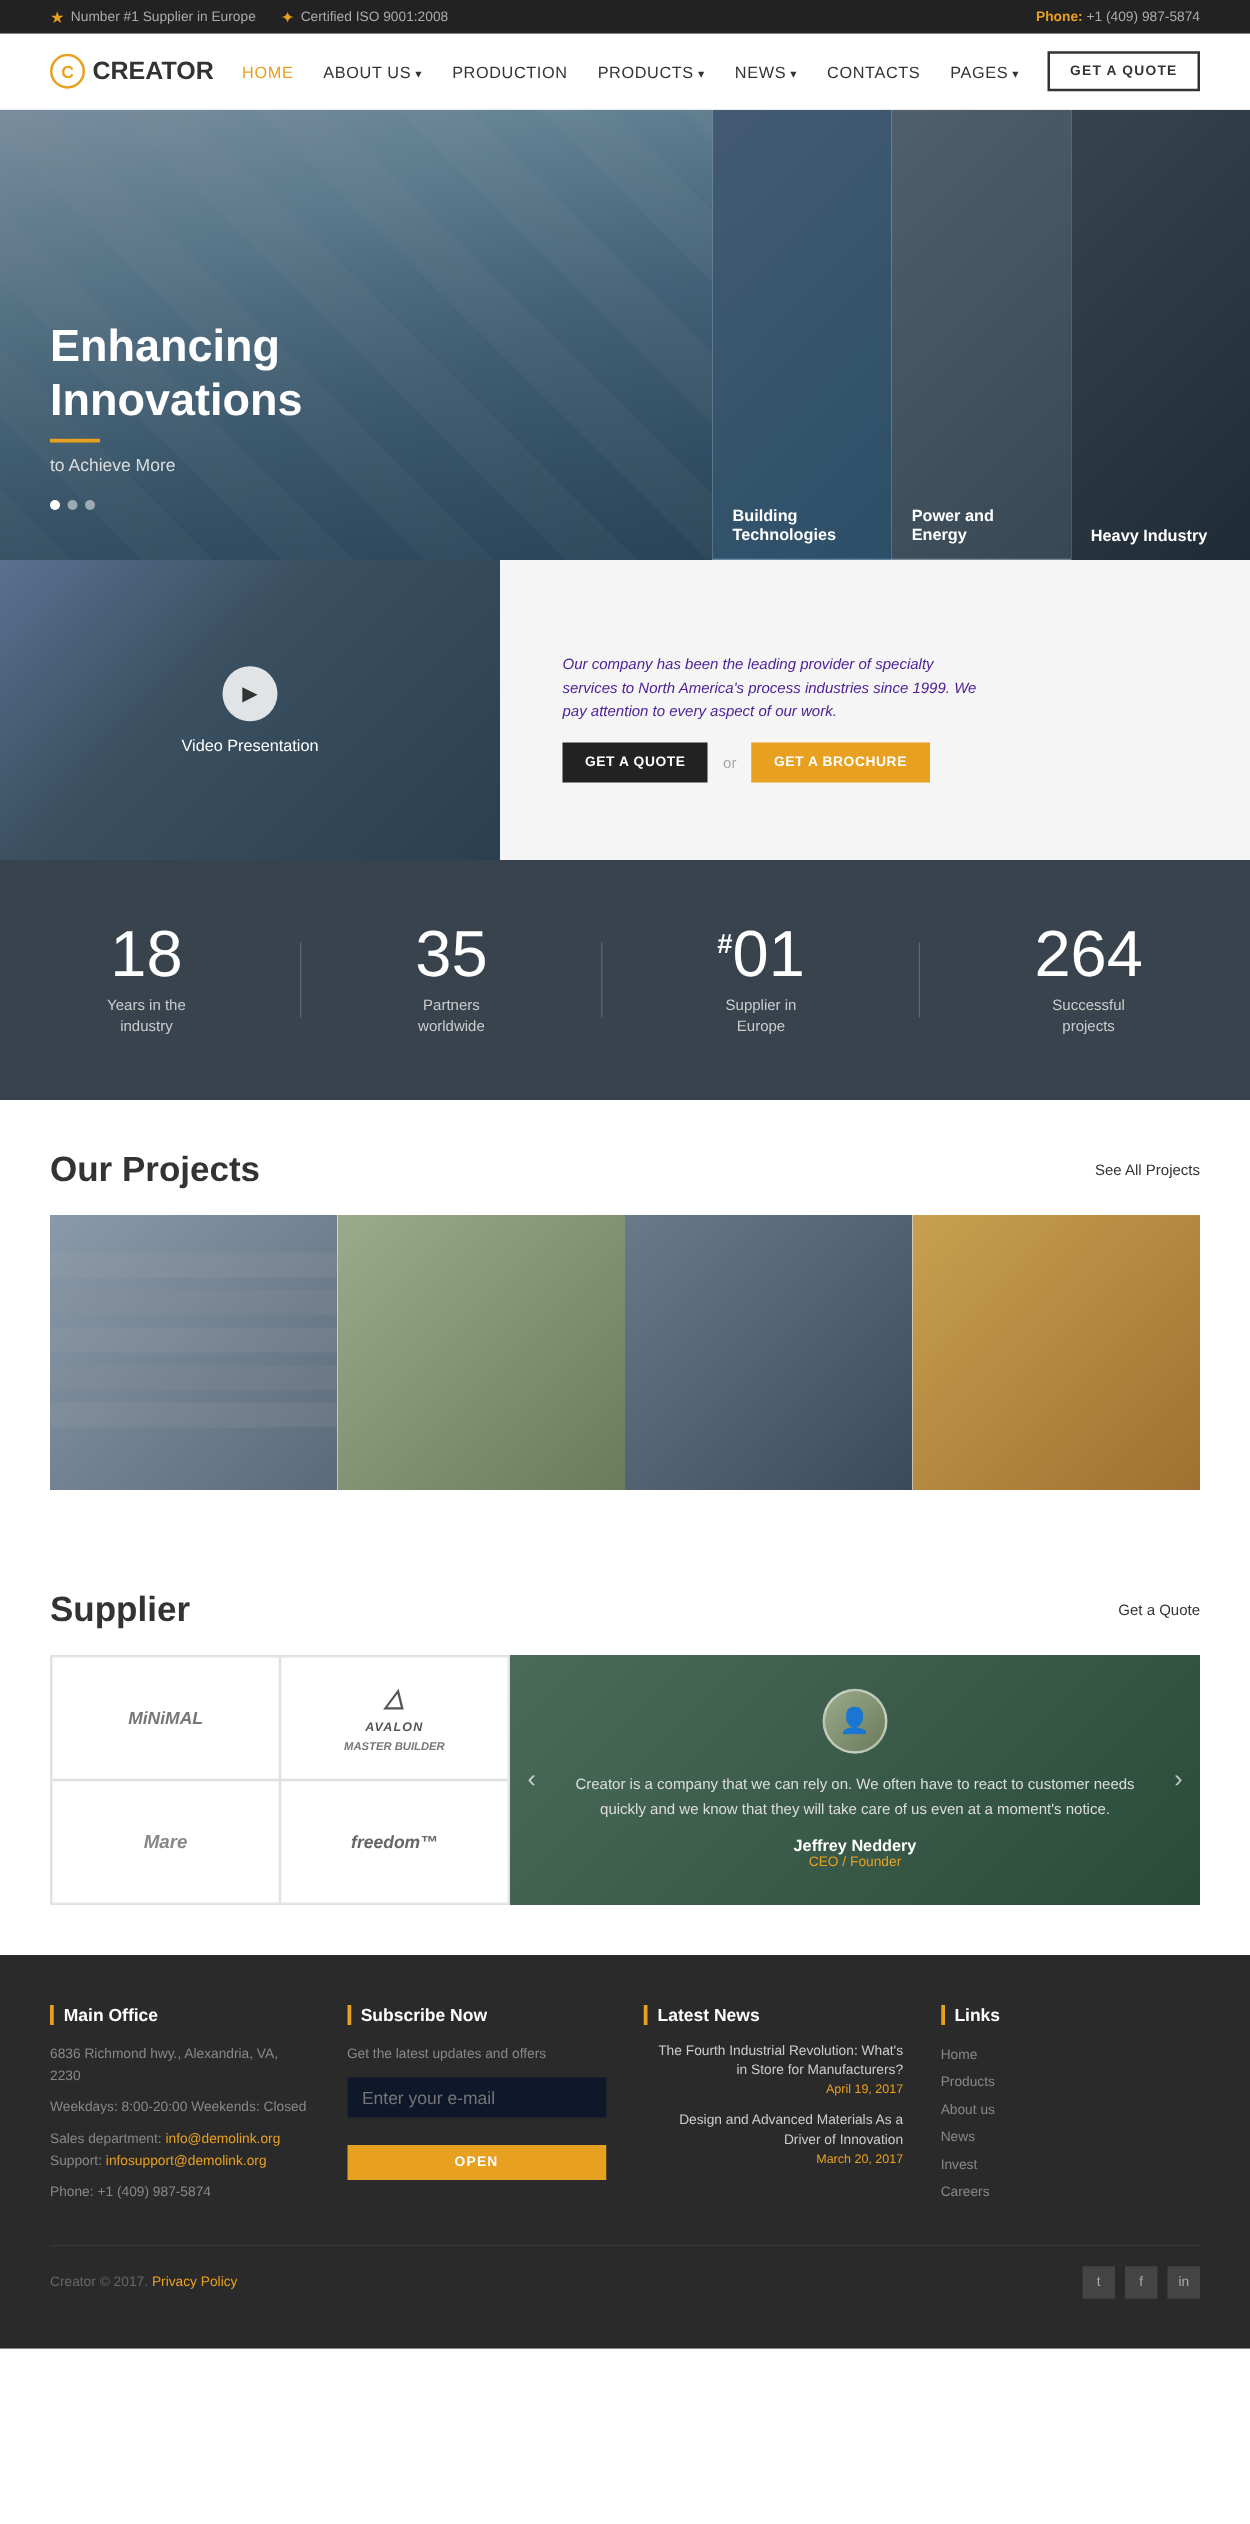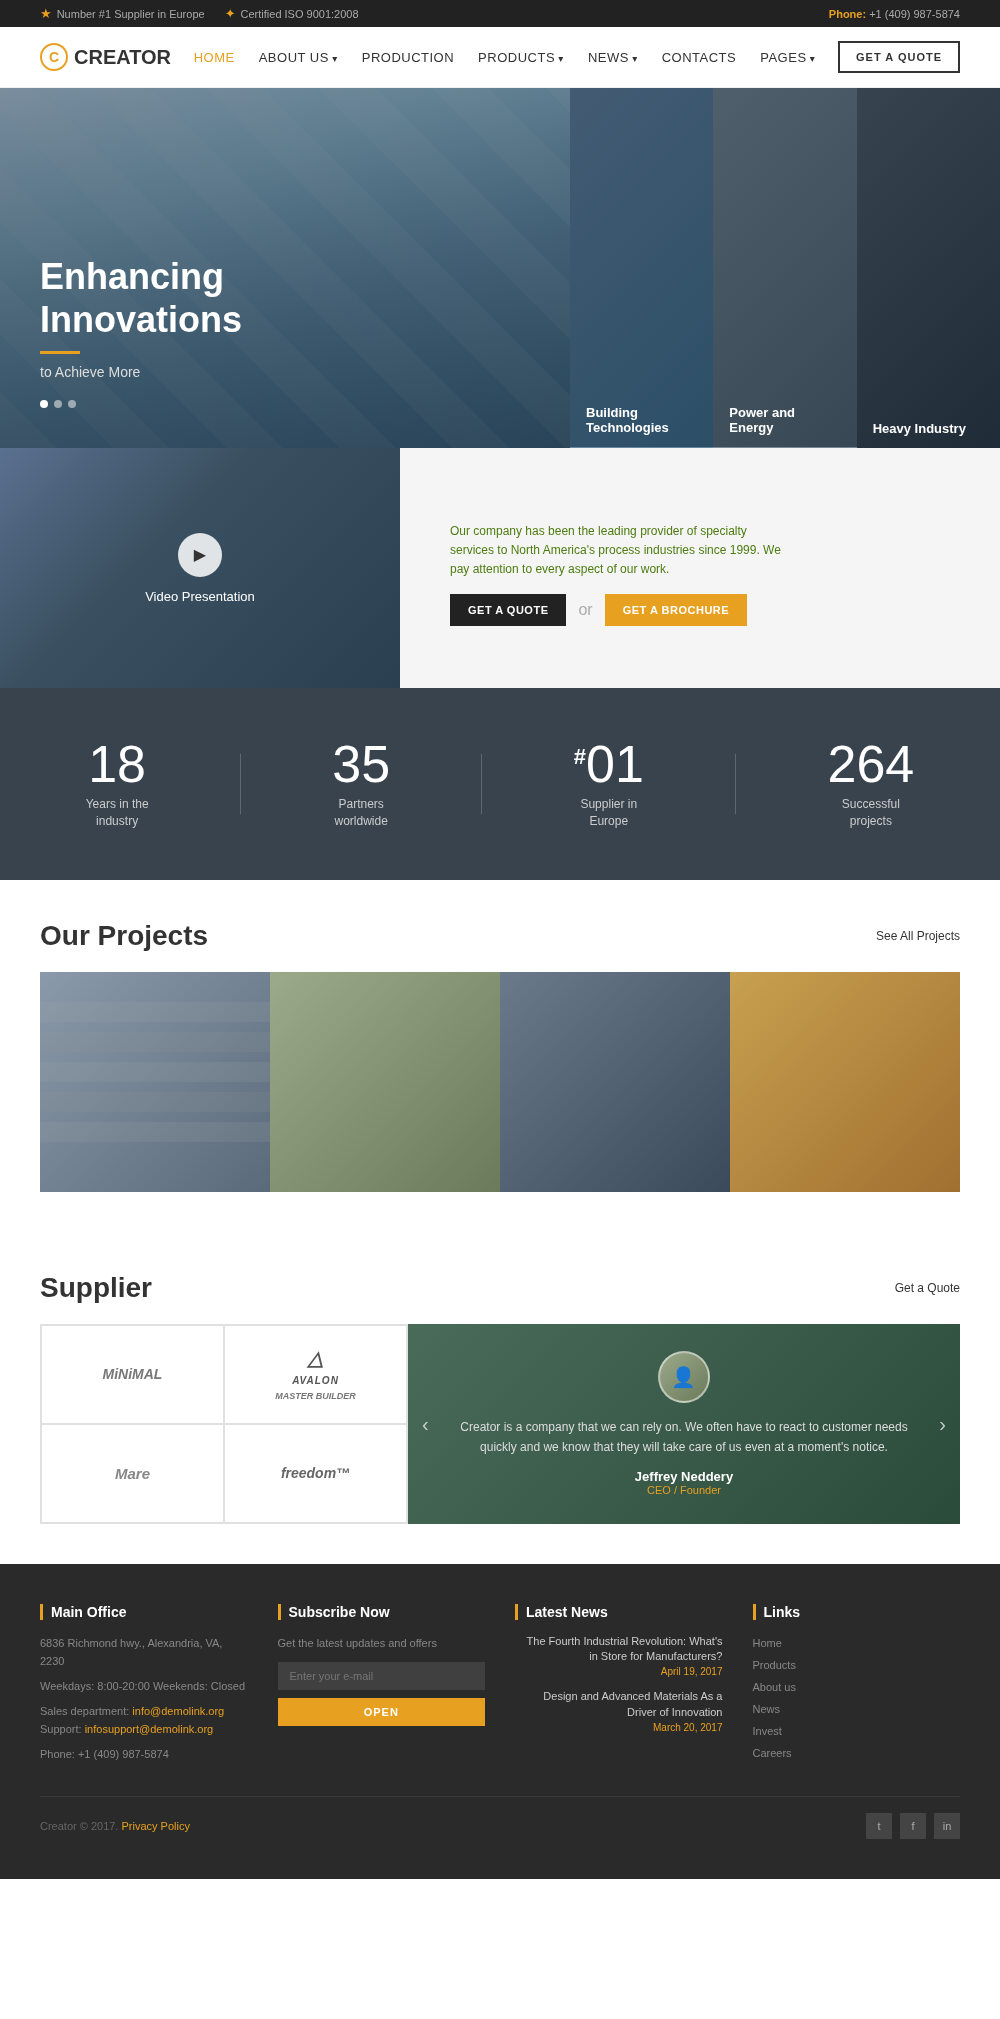--- a/index.html
+++ b/index.html
@@ -134,35 +134,35 @@
       flex: 0 0 60%;
       background: #f5f5f5;
       display: flex;
       align-items: center;
       padding: 40px 50px;
     }
     .experience-inner { max-width: 340px; }
     .exp-title { font-size: 30px; font-weight: bold; display: flex; align-items: center; gap: 16px; }
     .exp-since { font-size: 11px; color: #888; line-height: 1.3; }
     .exp-line { display: inline-block; width: 30px; height: 2px; background: #333; vertical-align: middle; }
-    .exp-desc { font-size: 12px; color: #4d7c0f; margin: 12px 0 15px; line-height: 1.6; }
+    .exp-desc { font-size: 12px; color: #4c1d95; margin: 12px 0 15px; line-height: 1.6; font-style: italic; }
     .exp-buttons { display: flex; align-items: center; gap: 12px; }
     .btn-dark {
       background: #222; color: #fff;
       border: none; padding: 10px 18px;
       font-size: 11px; text-transform: uppercase;
       letter-spacing: 0.5px; cursor: pointer; font-weight: bold;
     }
     .btn-orange {
       background: #e8a020; color: #fff;
       border: none; padding: 10px 18px;
       font-size: 11px; text-transform: uppercase;
       letter-spacing: 0.5px; cursor: pointer; font-weight: bold;
     }
-    .exp-or { color: #aaa; font-size: 16px; }
+    .exp-or { color: #aaa; font-size: 12px; }
 
     
     .stats-section {
       background: linear-gradient(rgba(50,60,70,0.85), rgba(50,60,70,0.85)),
         repeating-linear-gradient(90deg, rgba(120,140,160,0.1) 0px, rgba(120,140,160,0.1) 1px, transparent 1px, transparent 60px);
       background-color: #5a6a7a;
       padding: 50px 40px;
       display: flex;
       justify-content: space-around;
       align-items: center;
@@ -256,23 +256,23 @@
     }
     .footer-col-title::before {
       content: '';
       display: inline-block;
       width: 3px; height: 16px;
       background: #e8a020;
     }
     .footer-text { font-size: 11px; color: #888; line-height: 1.7; }
     .footer-text a { color: #e8a020; text-decoration: none; }
     .footer-input {
-      background: #404040; border: none;
-      padding: 8px 12px; color: #aaa; font-size: 11px;
-      width: 100%; margin-bottom: 8px;
+      background: #0f172a; border: none;
+      padding: 8px 12px; color: #aaa; font-size: 14px;
+      width: 100%; margin-bottom: 22px;
       outline: none;
     }
     .btn-footer-sub {
       background: #e8a020; color: #fff;
       border: none; padding: 8px 16px;
       font-size: 11px; text-transform: uppercase;
       letter-spacing: 1px; cursor: pointer; font-weight: bold;
       width: 100%;
     }
     .footer-news-item { margin-bottom: 12px; text-align: right; }

